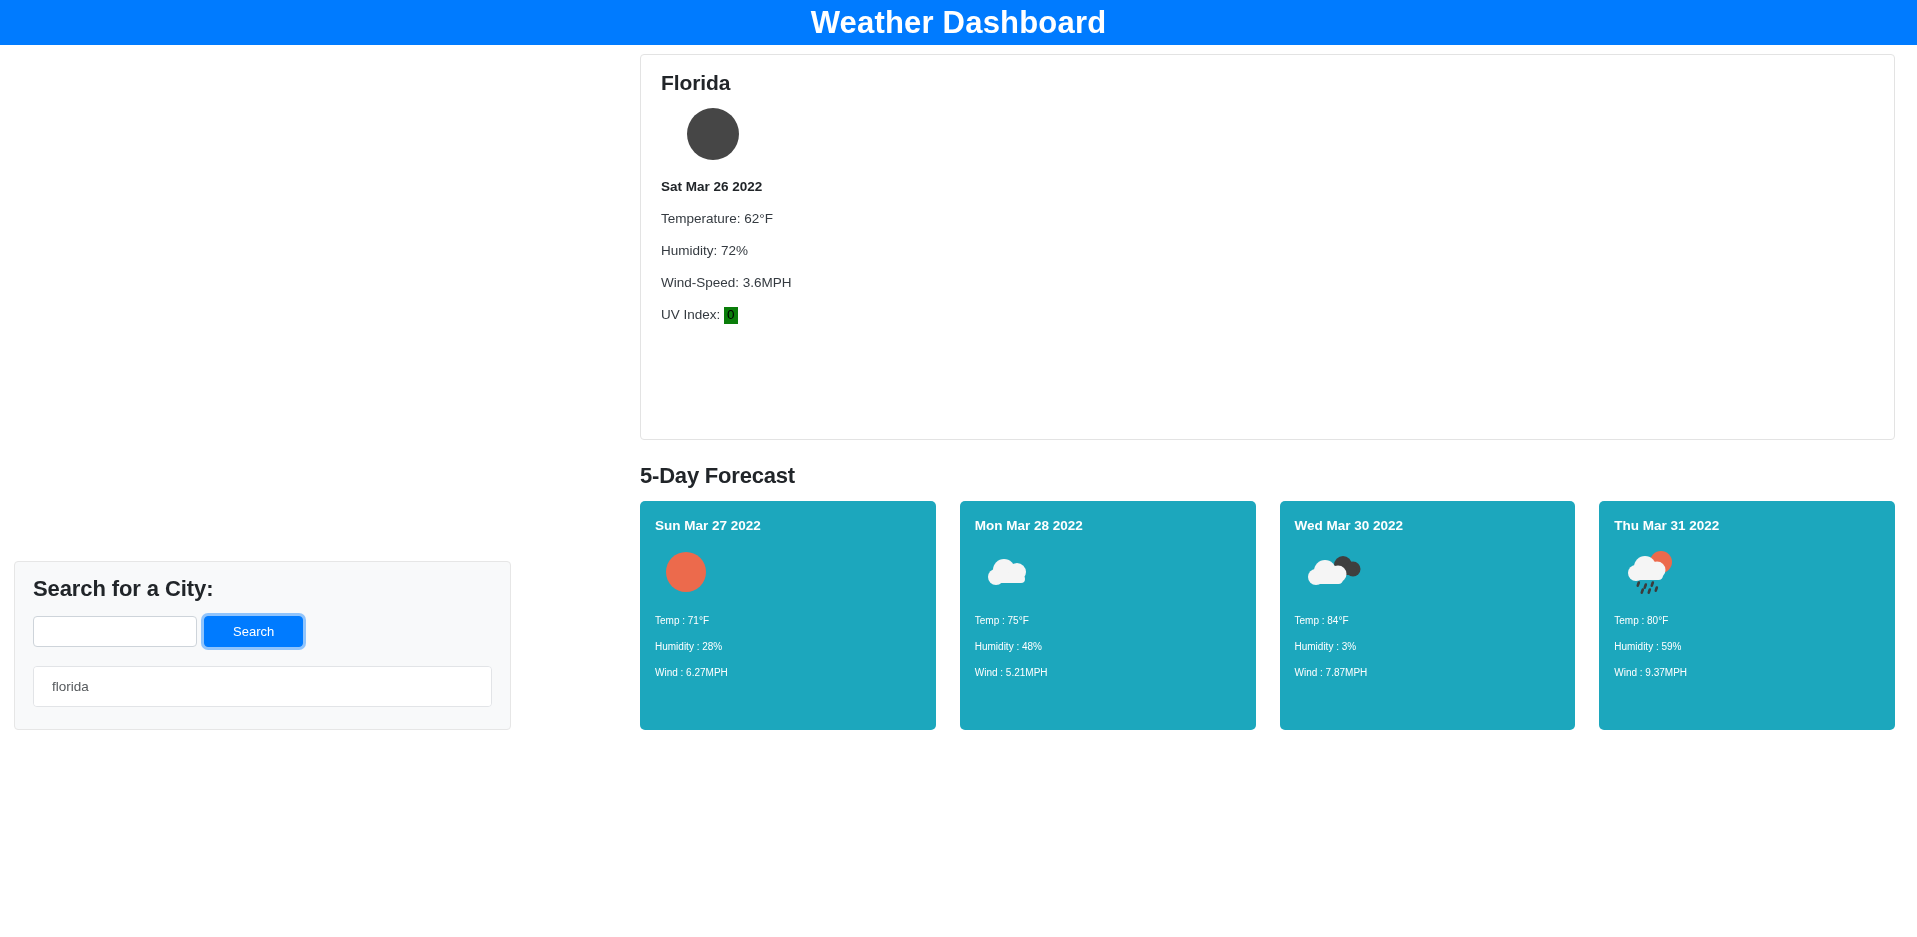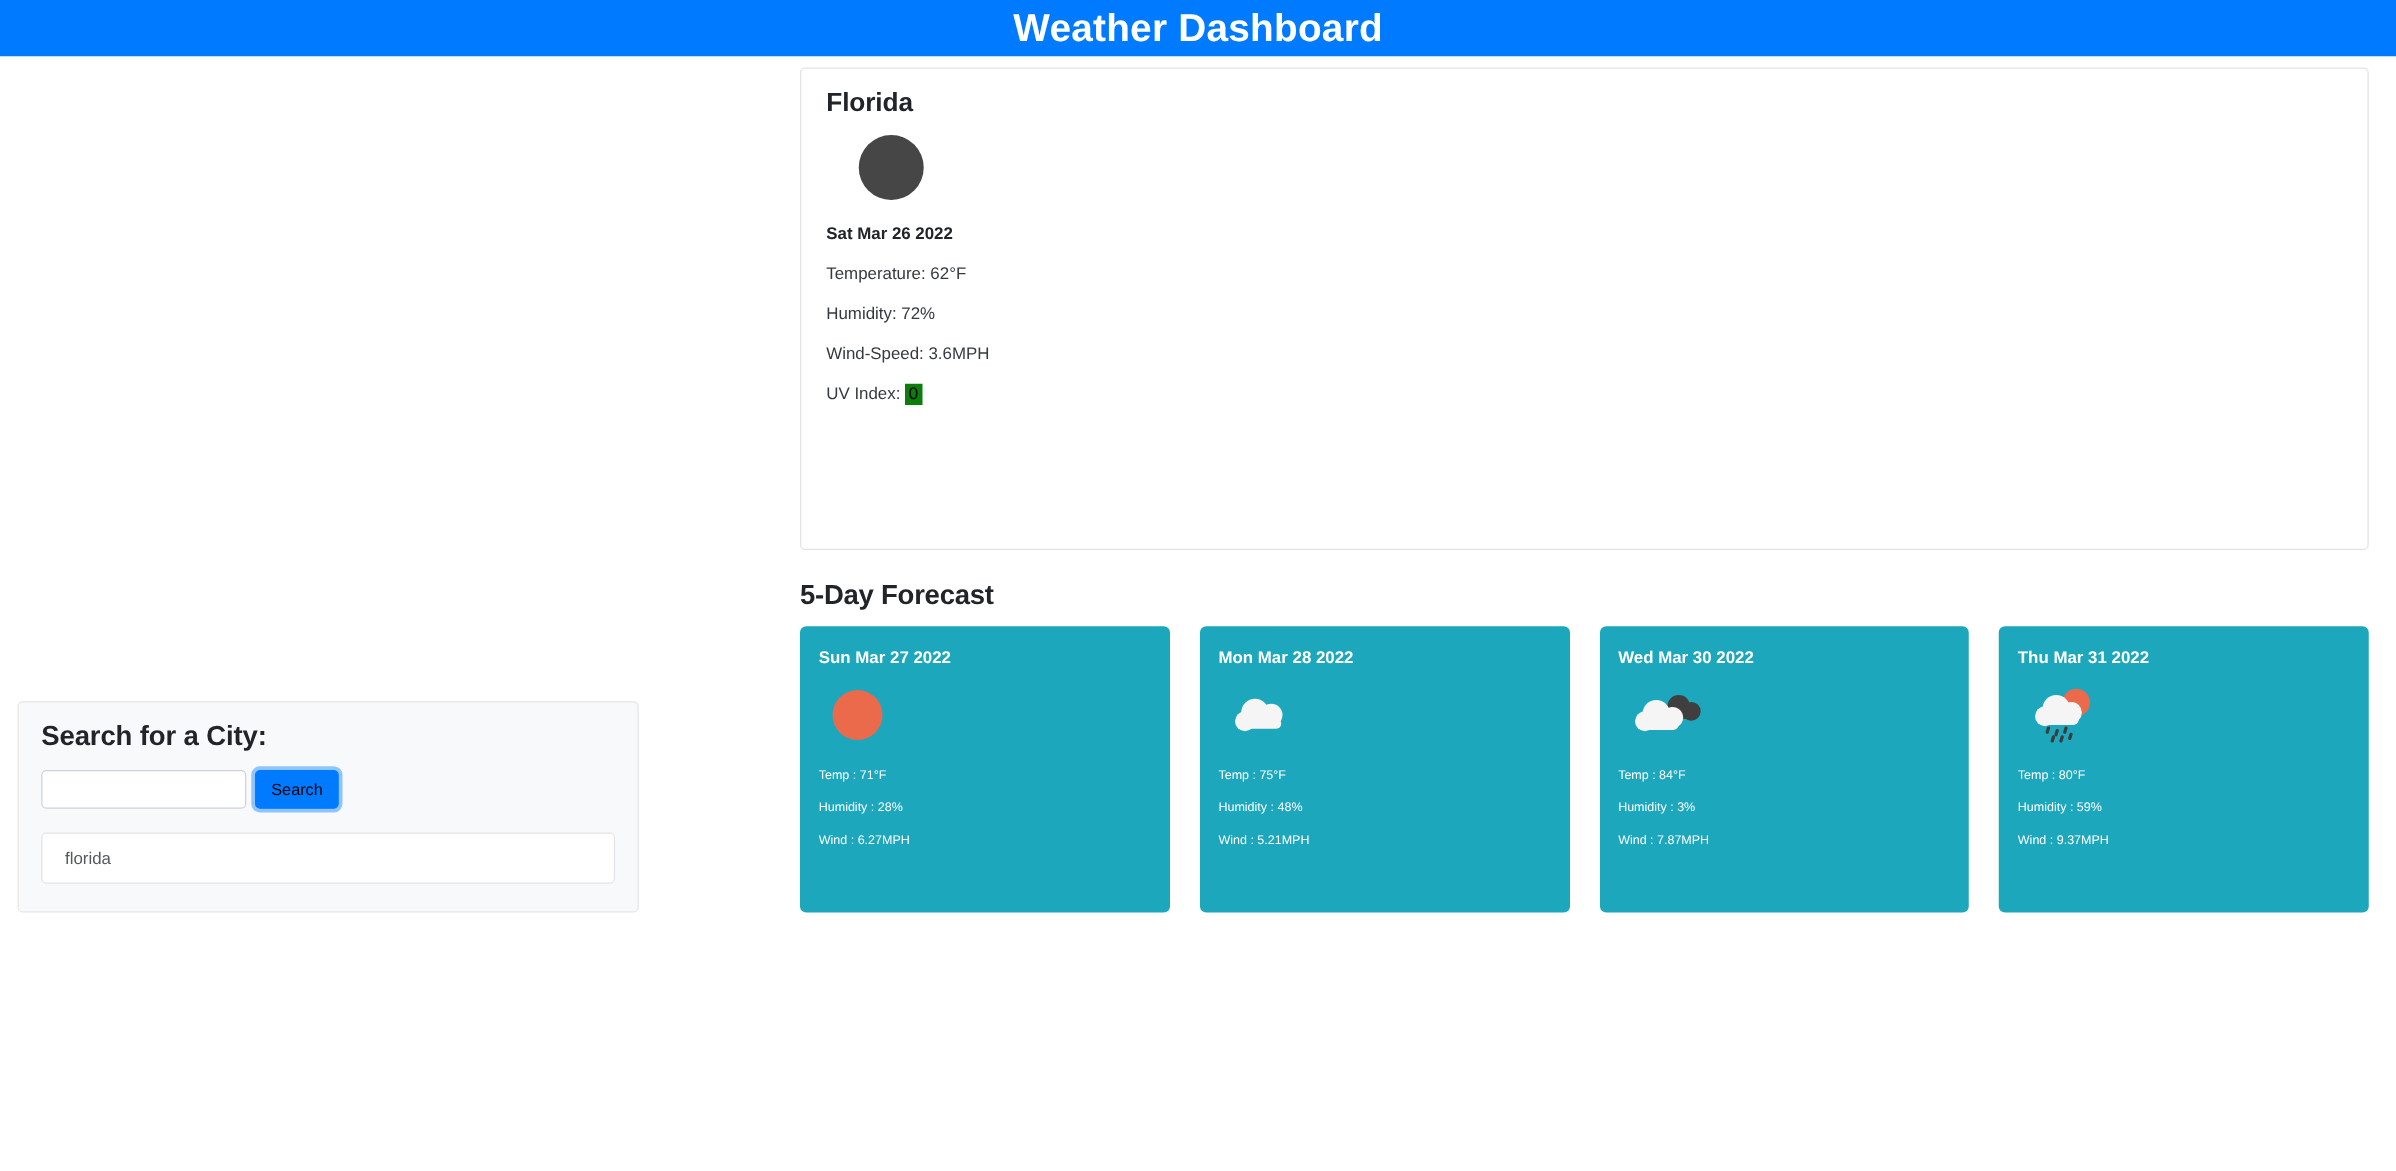--- a/index.html
+++ b/index.html
@@ -68,23 +68,23 @@
     border-radius: 4px;
     background: #ffffff;
     padding: 4px 8px;
     font-size: 13px;
     font-family: "Liberation Sans", sans-serif;
     color: #495057;
     outline: none;
   }
   .search-button {
     height: 31px;
-    padding: 0 12px;
+    padding: 0 28px;
     background: #007bff;
-    color: #000000;
+    color: #ffffff;
     border: 1px solid #007bff;
     border-radius: 4px;
     font-size: 13px;
     font-family: "Liberation Sans", sans-serif;
     cursor: pointer;
     box-shadow: 0 0 0 3px rgba(0,123,255,0.42);
   }
   .history-list {
     margin-top: 19px;
     border: 1px solid #e2e4e7;

